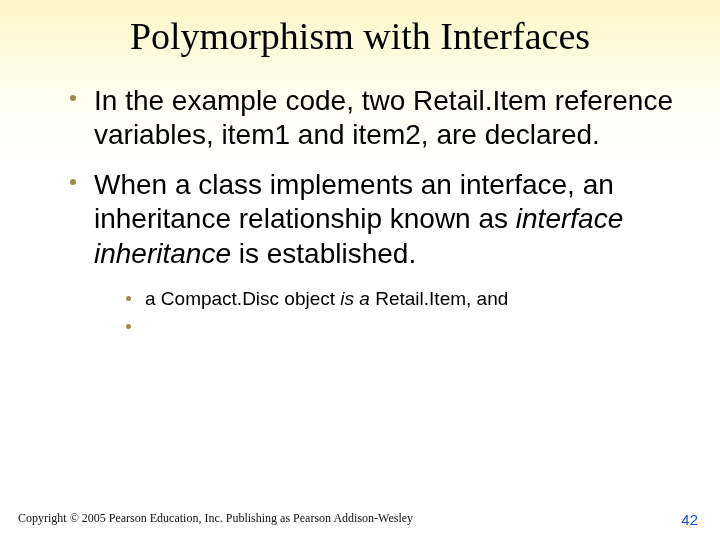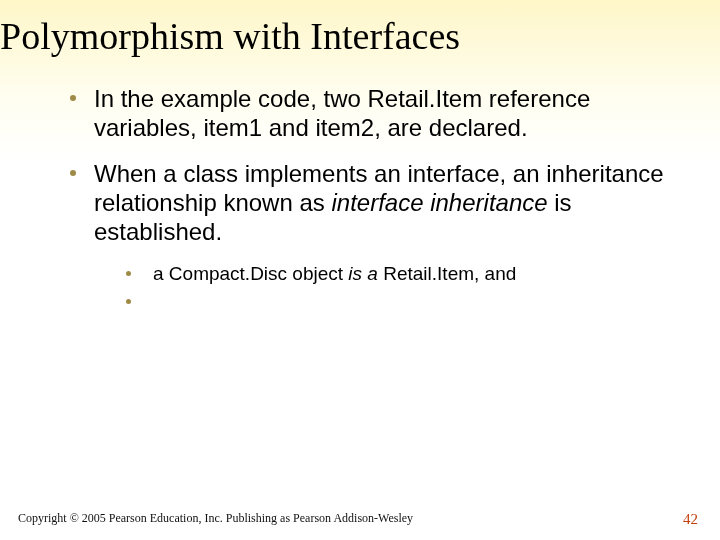--- a/index.html
+++ b/index.html
@@ -9,20 +9,21 @@
     height: 540px;
     overflow: hidden;
     font-family: Arial, Helvetica, sans-serif;
     background: linear-gradient(to bottom, #fef6c8 0%, #fffef0 18%, #ffffff 30%, #ffffff 100%);
     position: relative;
     color: #000;
   }
   .title {
     font-family: "Times New Roman", Times, serif;
     font-size: 38px;
+    text-align: center;
     padding-top: 14px;
     padding-bottom: 10px;
     font-weight: 400;
   }
   .content {
     padding: 16px 40px 0 70px;
   }
   .bullet-row {
     display: flex;
     align-items: flex-start;
@@ -31,32 +32,31 @@
   .bullet-dot {
     width: 6px;
     height: 6px;
     background: #9e8b47;
     border-radius: 50%;
     flex: 0 0 auto;
     margin-top: 11px;
     margin-right: 18px;
   }
   .bullet-text {
-    font-size: 24px;
+    font-size: 28px;
     line-height: 1.22;
   }
   .sub-list {
     padding-left: 56px;
     margin-top: 6px;
   }
   .sub-row {
     display: flex;
     align-items: flex-start;
     margin-bottom: 4px;
-    gap: 8px;
   }
   .sub-dot {
     width: 5px;
     height: 5px;
     background: #9e8b47;
     border-radius: 50%;
     flex: 0 0 auto;
     margin-top: 9px;
     margin-right: 14px;
   }
@@ -69,23 +69,23 @@
     left: 18px;
     bottom: 14px;
     font-family: "Times New Roman", Times, serif;
     font-size: 12px;
     color: #111;
   }
   .footer-right {
     position: absolute;
     right: 22px;
     bottom: 12px;
-    font-family: Liberation Serif, serif;
+    font-family: Liberation Sans, sans-serif;
     font-size: 15px;
-    color: #c2410c;
+    color: #1d4ed8;
   }
   i.em { }
 </style>
 </head>
 <body>
 
 <div class="title">Polymorphism with Interfaces</div>
 
 <div class="content">
 

